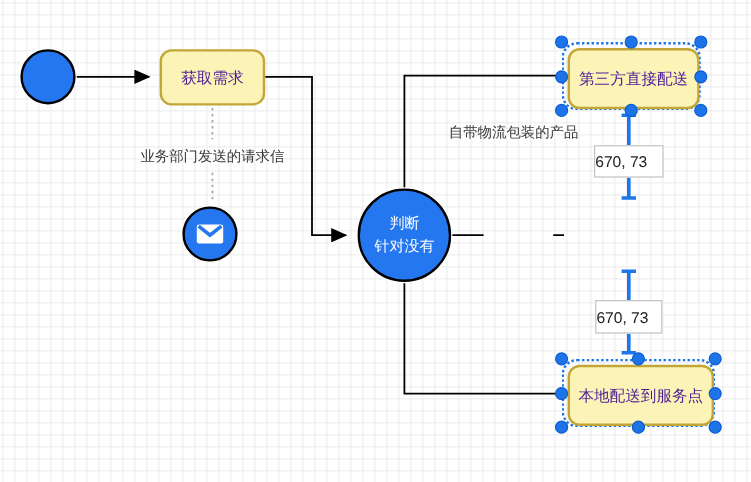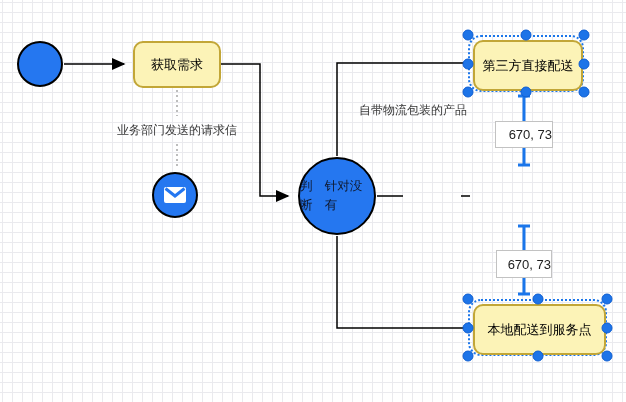--- a/index.html
+++ b/index.html
@@ -7,36 +7,36 @@
     position:relative;width:626px;height:402px;overflow:hidden;background:#fff;
     background-image:
       linear-gradient(#eaeaee 1px,transparent 1px),
       linear-gradient(90deg,#eaeaee 1px,transparent 1px);
     background-size:10px 10px;background-position:2px 2px;
   }
   svg.wires{position:absolute;left:0;top:0;width:626px;height:402px;pointer-events:none;}
   .abs{position:absolute;box-sizing:border-box;}
   
   .bluenode{background:#2577f0;border:2.5px solid #000;border-radius:50%;display:flex;align-items:center;justify-content:center;}
-  .decision{flex-direction:row;color:#0f172a;font-size:12.5px;line-height:1.55;}
+  .decision{flex-direction:column;color:#ffffff;font-size:12.5px;line-height:1.55;}
   
   .ybox{background:#fcf3b7;border:2px solid #c2a637;border-radius:10px;display:flex;align-items:center;justify-content:center;
-        font-size:13px;color:#000000;}
+        font-size:13px;color:#4c1d95;}
   
   .selwrap{position:absolute;}
   .selwrap .ybox{position:absolute;left:0;top:0;width:100%;height:100%;}
   .sel-outline{position:absolute;left:-5px;top:-5px;right:-5px;bottom:-5px;border:2px dotted #1b76ea;border-radius:13px;pointer-events:none;}
   .hdl{position:absolute;width:9px;height:9px;border-radius:50%;background:#1d74e8;border:1px solid #0e5ed2;transform:translate(-50%,-50%);}
   .hdl.tl{left:-5px;top:-5px}.hdl.tc{left:50%;top:-5px}.hdl.tr{left:calc(100% + 5px);top:-5px}
   .hdl.ml{left:-5px;top:50%}.hdl.mr{left:calc(100% + 5px);top:50%}
   .hdl.bl{left:-5px;top:calc(100% + 5px)}.hdl.bc{left:50%;top:calc(100% + 5px)}.hdl.br{left:calc(100% + 5px);top:calc(100% + 5px)}
   
   .elabel{position:absolute;transform:translate(-50%,-50%);font-size:12px;color:#383838;text-align:center;white-space:nowrap;line-height:14px;}
   
-  .badge{background:#fff;border:1px solid #c2c2c2;display:flex;align-items:center;justify-content:flex-end;font-size:13px;color:#222;}
+  .badge{background:#fff;border:1px solid #c2c2c2;display:flex;align-items:center;justify-content:flex-start;font-size:13px;color:#222;}
 </style>
 </head>
 <body>
 
 <div class="canvas">
 
   <svg class="wires">
     <defs>
       <marker id="arr" markerWidth="10" markerHeight="8" refX="8" refY="4" orient="auto">
         <path d="M0,0 L9,4 L0,8 Z" fill="#000"></path>
@@ -103,33 +103,33 @@
 
   <div class="abs badge" style="left:495px;top:121px;width:58px;height:27px;">
     <span>670, 73</span>
   </div>
 
 
   <div class="abs badge" style="left:496px;top:250px;width:56px;height:28px;">
     <span>670, 73</span>
   </div>
 
-  <div class="selwrap" style="left:473px;top:304px;width:118px;height:47px;padding-left:11px;">
+  <div class="selwrap" style="left:473px;top:304px;width:118px;height:47px;">
     <div class="sel-outline"></div>
     <div class="ybox">
       <span>本地配送到服务点</span>
     </div>
     <div class="hdl tl"></div>
     <div class="hdl tc"></div>
     <div class="hdl tr"></div>
     <div class="hdl ml"></div>
     <div class="hdl mr"></div>
     <div class="hdl bl"></div>
     <div class="hdl bc"></div>
     <div class="hdl br"></div>
   </div>
 
   <div class="elabel" style="left:177px;top:130px;">业务部门发送的请求信</div>
-  <div class="elabel" style="left:408px;top:110px;padding-left:10px;">自带物流包装的产品</div>
+  <div class="elabel" style="left:423px;top:110px;padding-left:10px;">自带物流包装的产品</div>
   <div class="elabel" style="left:433px;top:194px;">
   </div>
 
 </div>
 
 </body></html>

